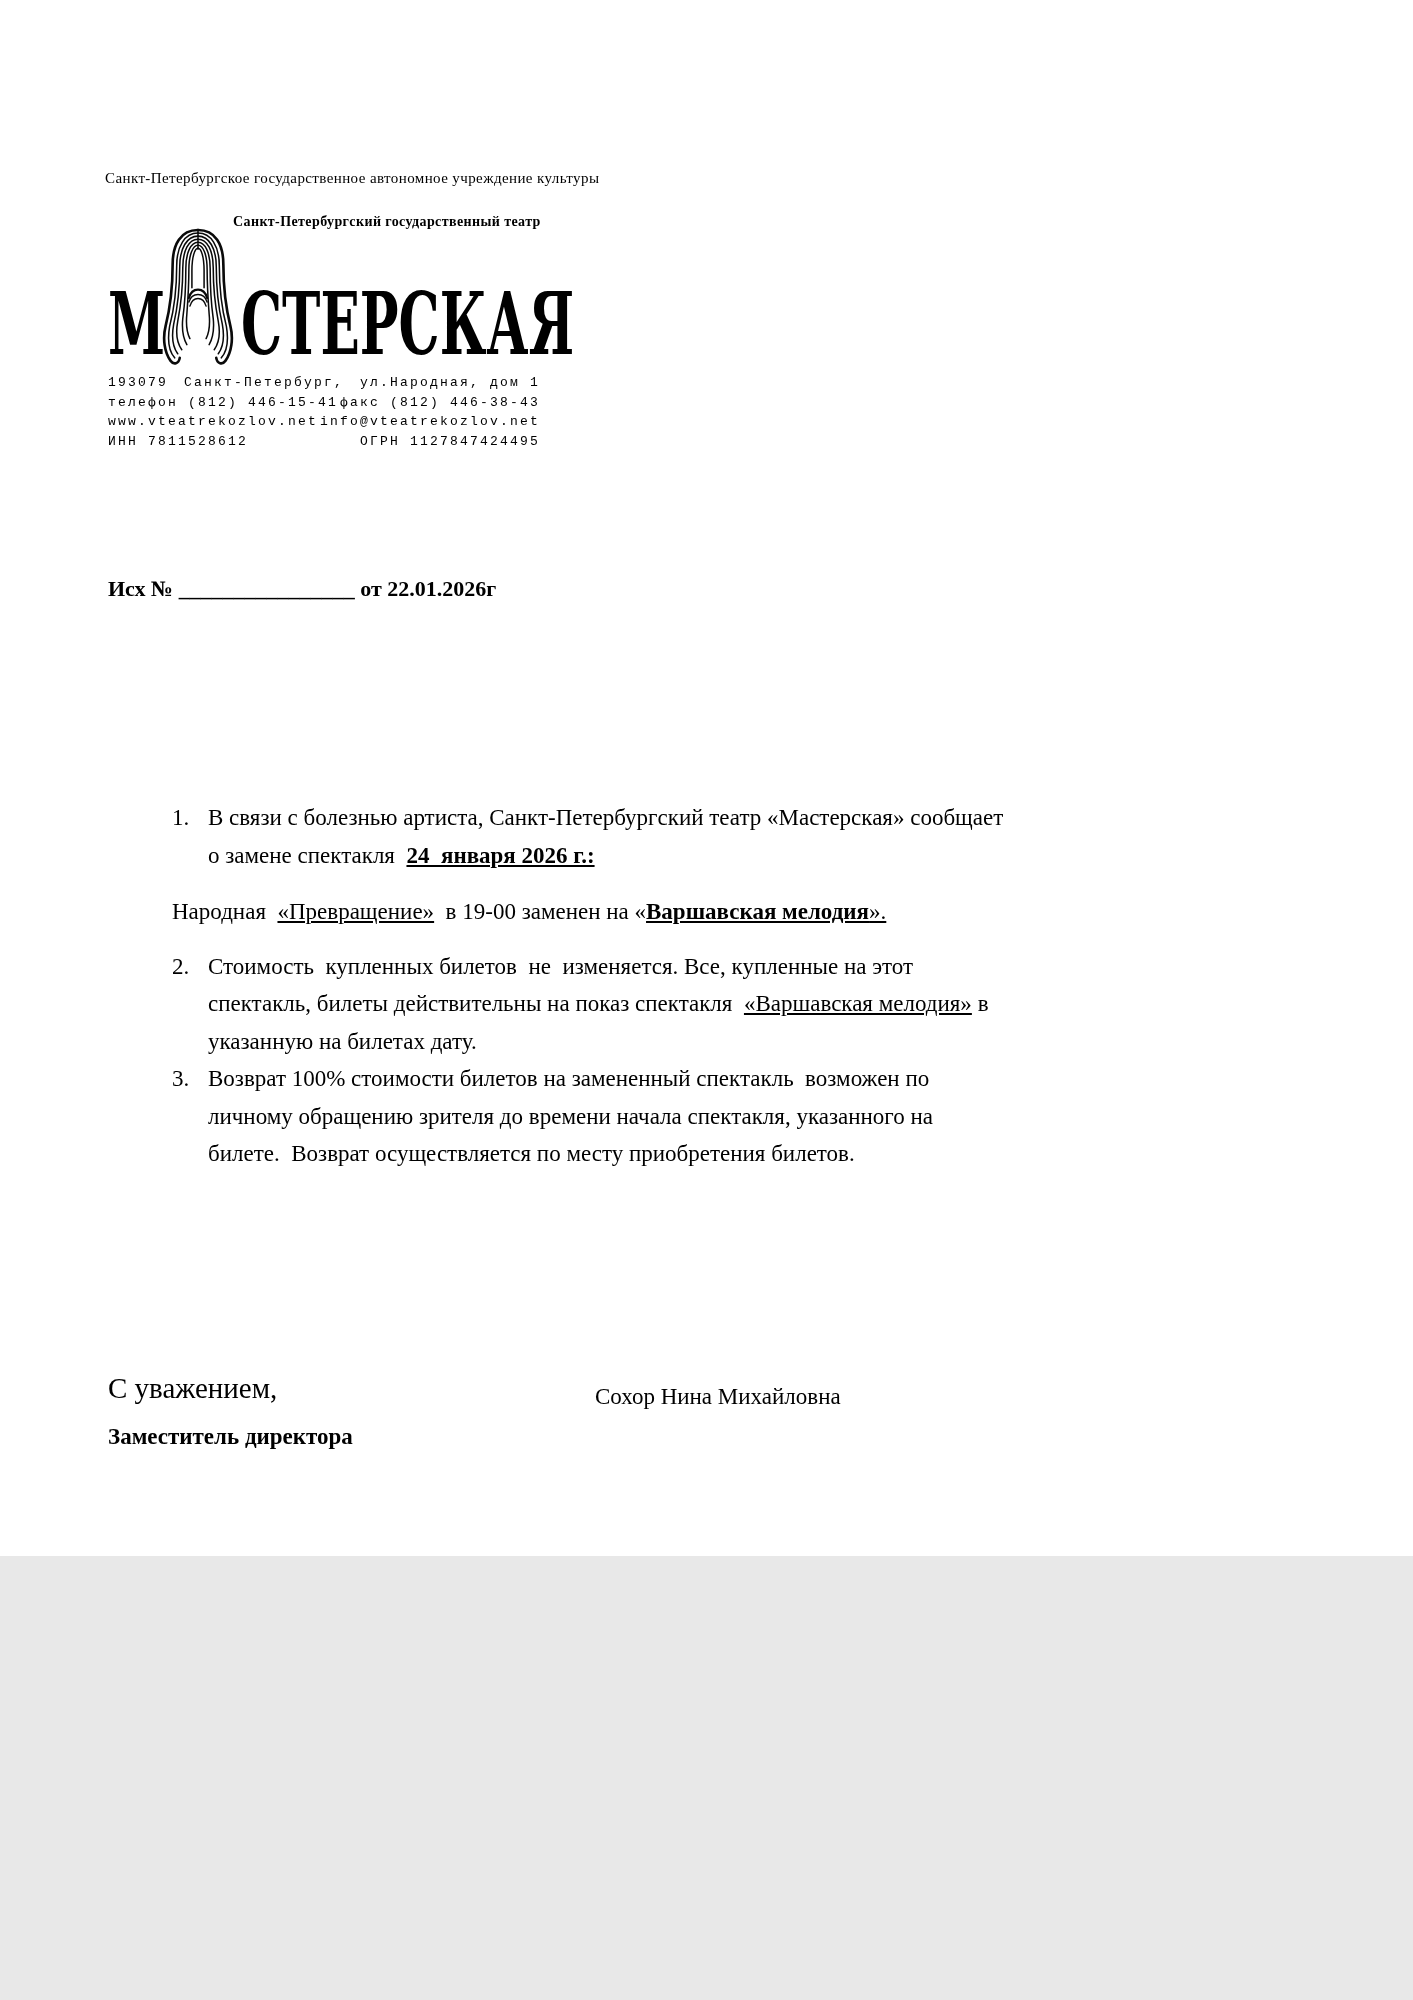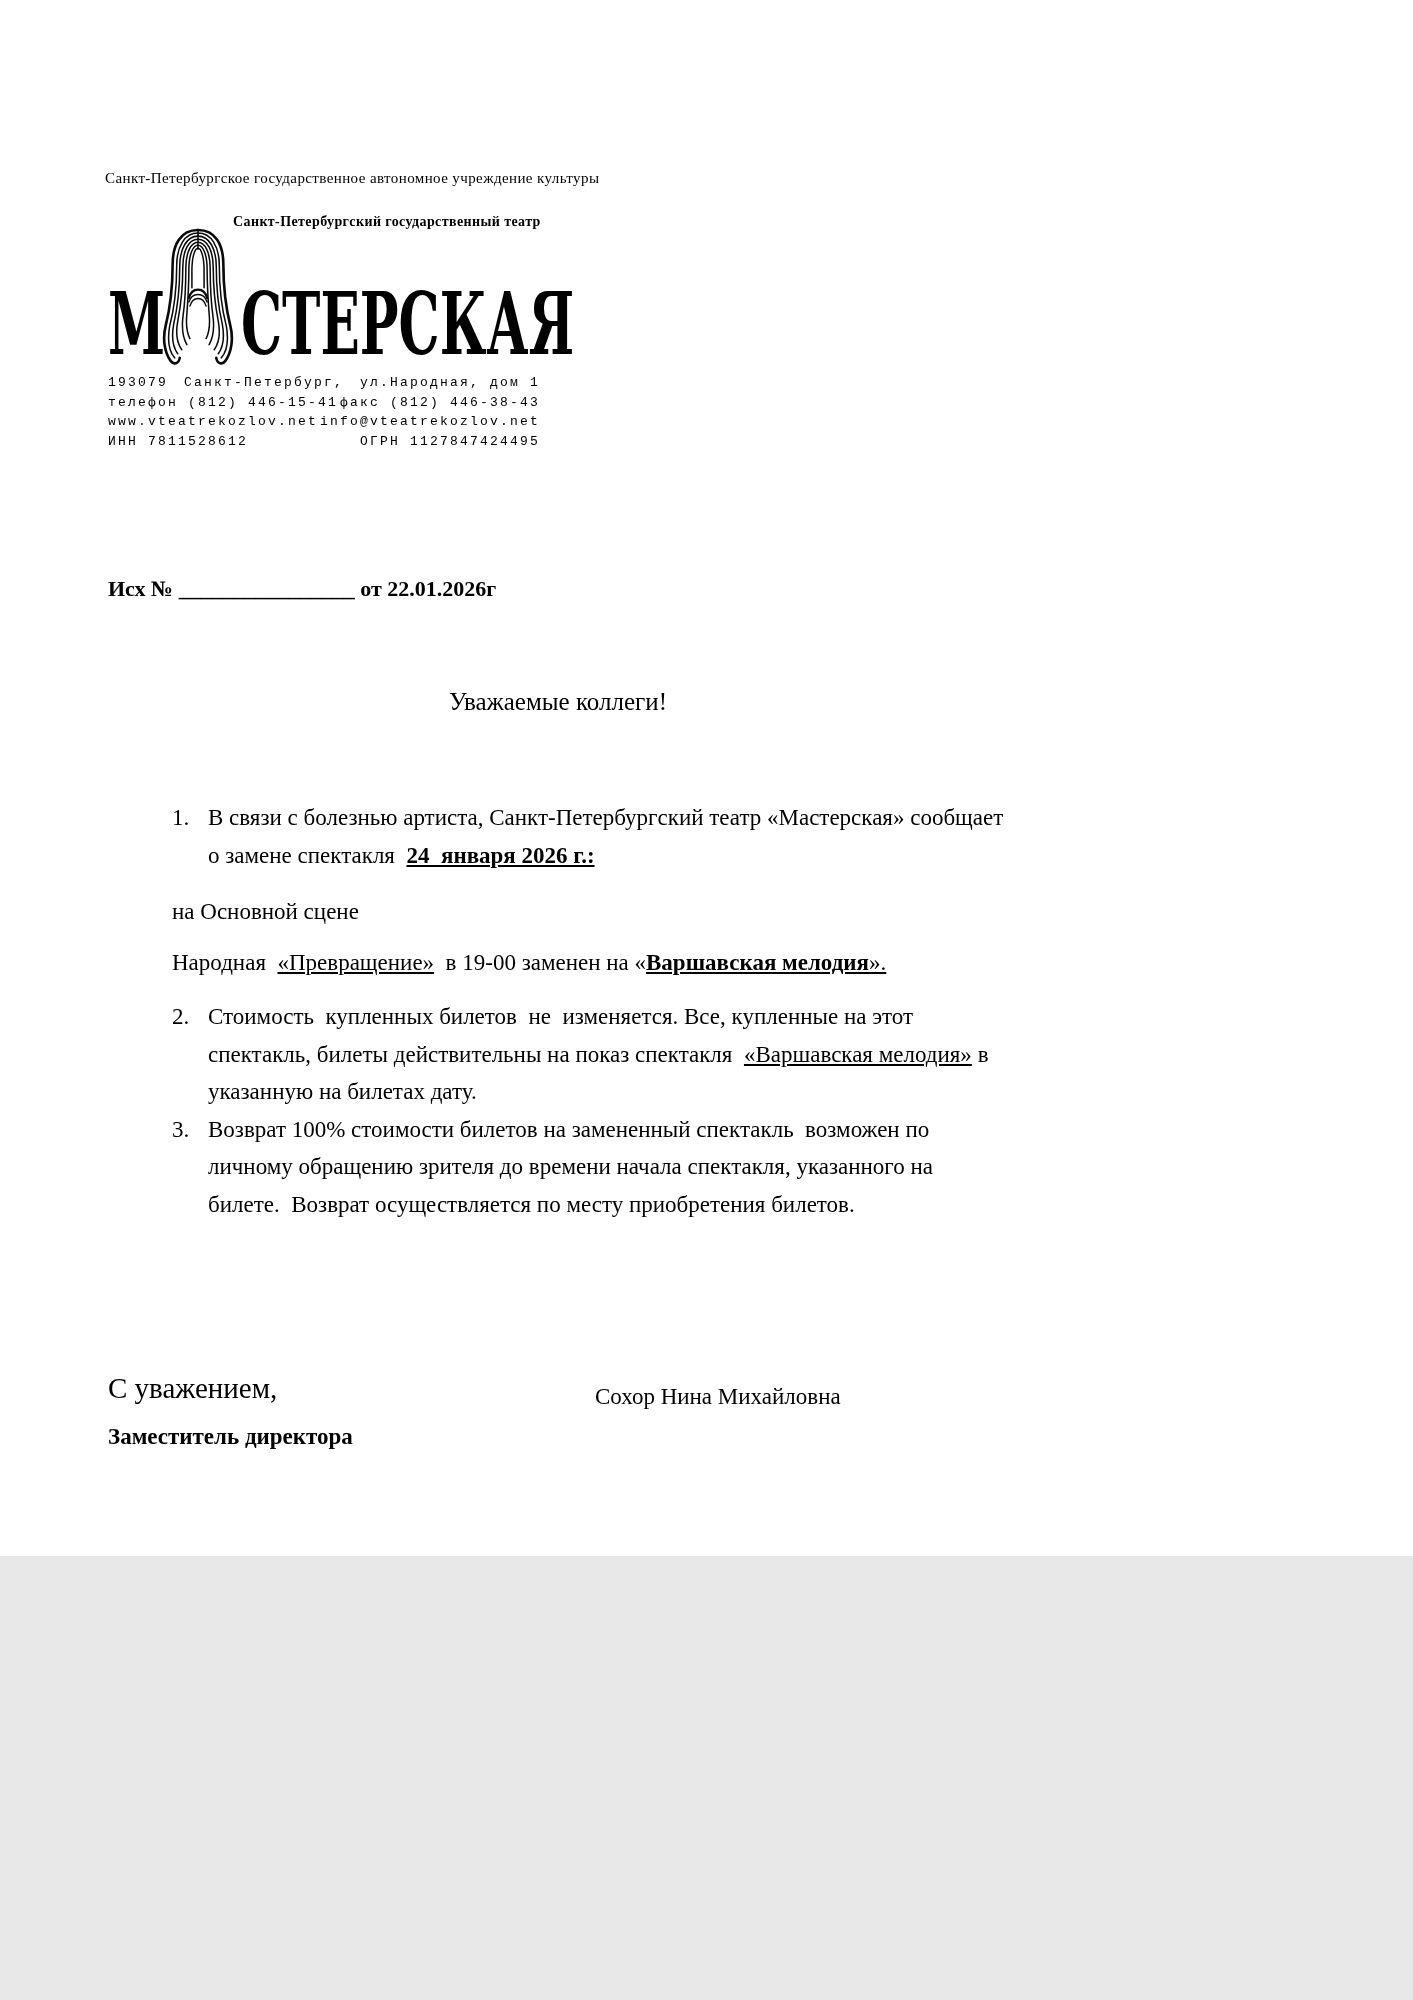--- a/index.html
+++ b/index.html
@@ -115,30 +115,28 @@
       <span>info@vteatrekozlov.net</span>
     </div>
     <div class="addr-line">
       <span>ИНН 7811528612</span>
       <span>ОГРН 1127847424495</span>
     </div>
   </div>
 
   <div class="ref-line"><span>Исх № </span><span>________________</span><span> от 22.01.2026г</span></div>
 
-  <div class="salutation">Уважаемые коллеги!</div>
 
   <div class="body-block">
 
     <div class="list-item mb-a">
       <span class="num">1.</span>
       <div class="itext"><span>В связи с болезнью артиста, Санкт-Петербургский театр «Мастерская» сообщает о замене спектакля  </span><span class="bu">24  января 2026 г.:</span></div>
     </div>
 
-    <div class="para mb-b">на Основной сцене</div>
 
     <div class="para mb-c"><span>Народная  </span><span class="u">«Превращение»</span><span>  в 19-00 заменен на «</span><span class="bu">Варшавская мелодия</span><span class="u">».</span></div>
 
     <div class="list-item">
       <span class="num">2.</span>
       <div class="itext"><span>Стоимость  купленных билетов  не  изменяется. Все, купленные на этот спектакль, билеты действительны на показ спектакля  </span><span class="u">«Варшавская мелодия»</span><span> в указанную на билетах дату.</span></div>
     </div>
 
     <div class="list-item">
       <span class="num">3.</span>

